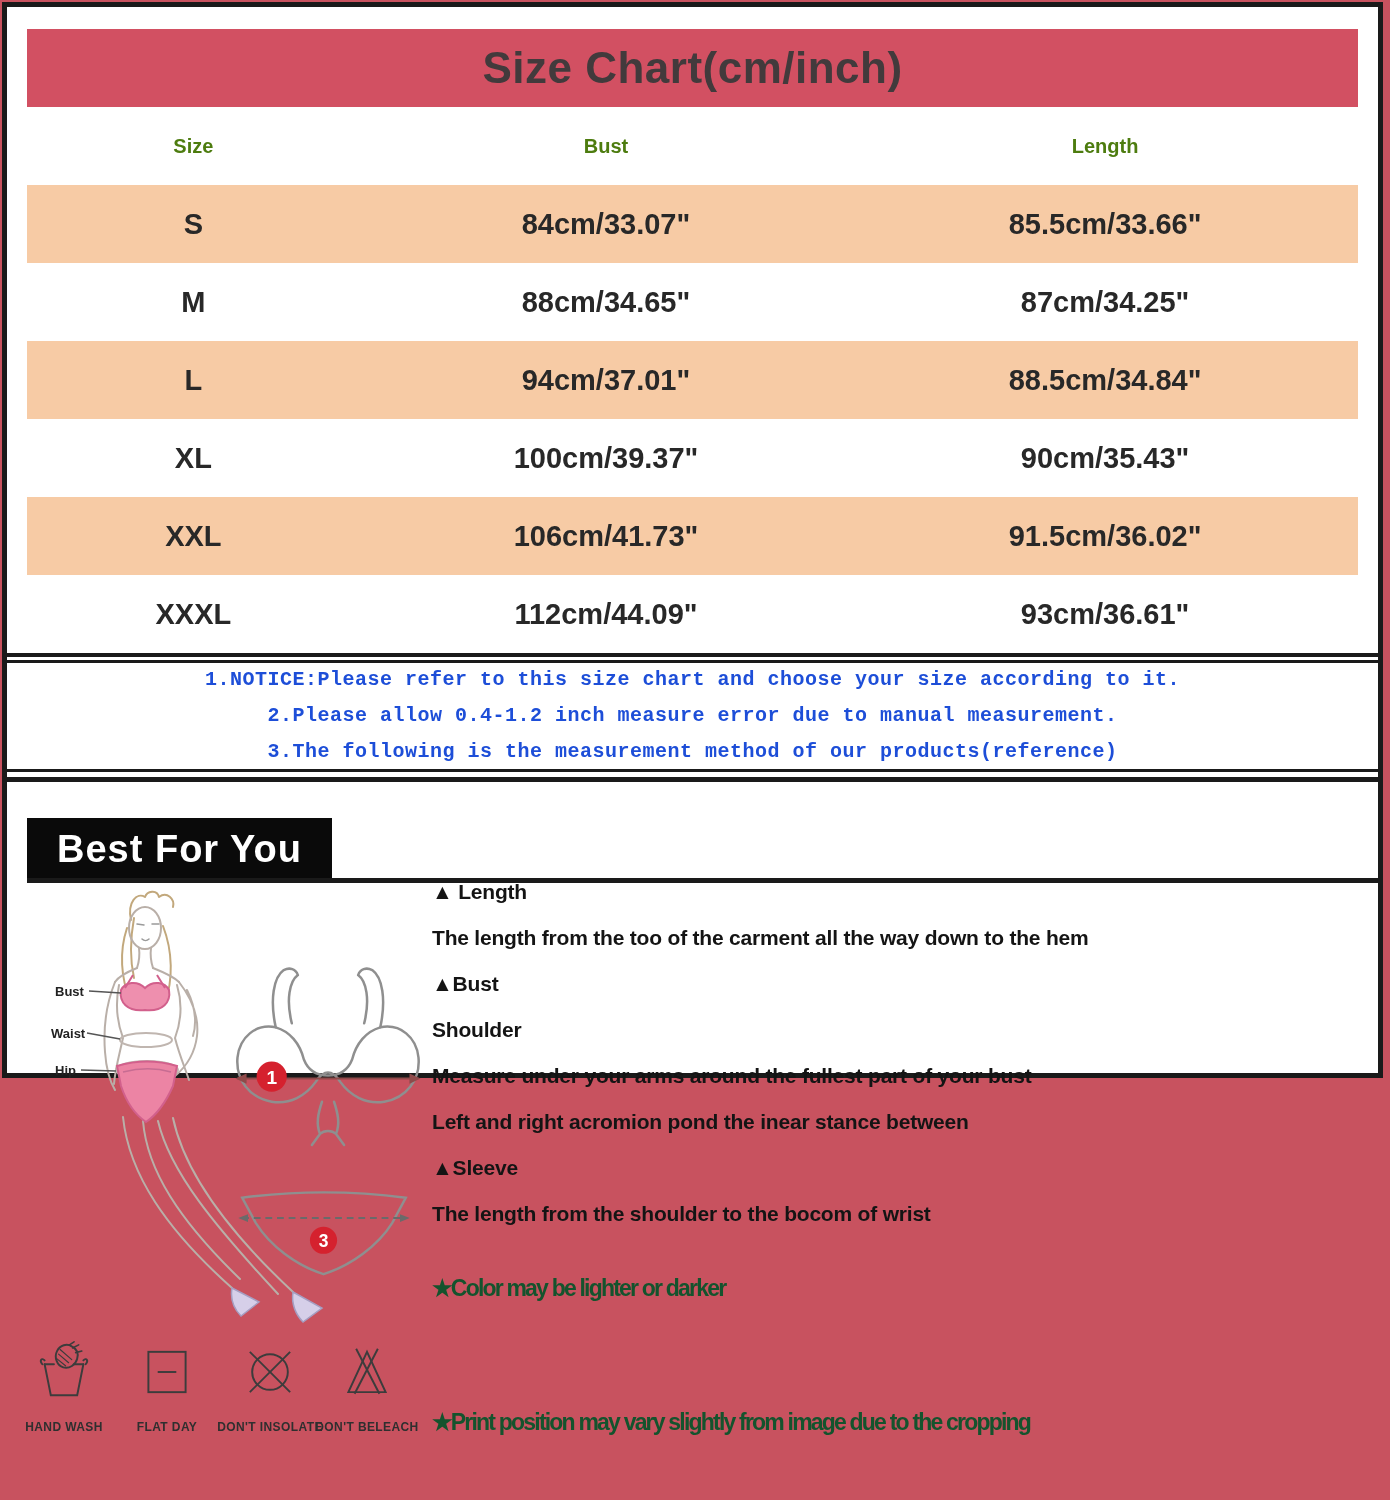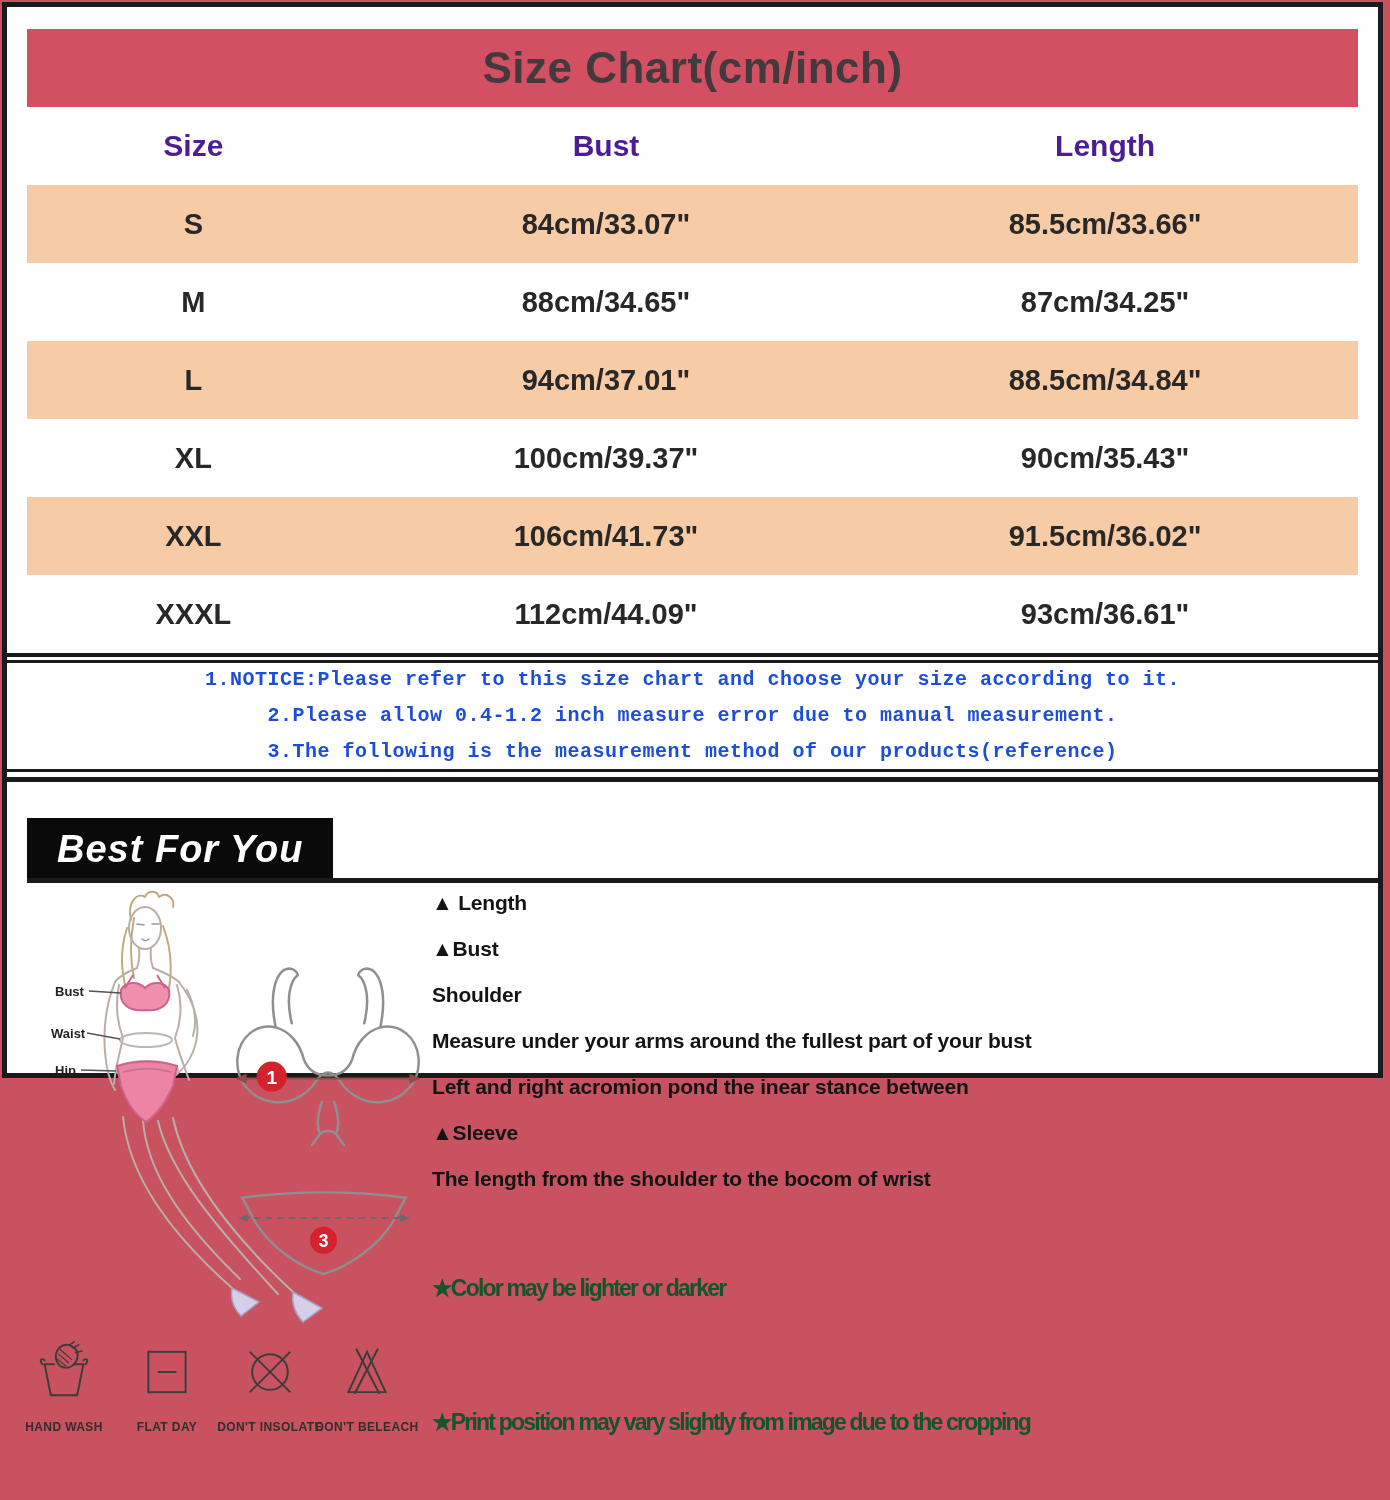--- a/index.html
+++ b/index.html
@@ -19,46 +19,46 @@
   .title-band{
     margin:22px 20px 0 20px;height:78px;background:#d25062;
     display:flex;align-items:center;justify-content:center;
   }
   .title-band span{font-size:44px;font-weight:bold;color:#423a3c;letter-spacing:0.5px;}
   .t-row{
     margin:0 20px;height:78px;display:grid;grid-template-columns:25% 37% 38%;
     align-items:center;text-align:center;
   }
   .t-row div{font-weight:bold;color:#282828;}
-  .t-header div{font-size:30px;color:#4c1d95;}
+  .t-header div{font-size:20px;color:#4d7c0f;}
   .t-body div{font-size:29px;}
   .shaded{background:#f7cba5;}
   
   .notice-section{
     margin-top:3px;border-top:3px solid #1a1a1a;border-bottom:3px solid #1a1a1a;
     height:106px;display:flex;flex-direction:column;justify-content:center;
   }
   .notice-line{
     text-align:center;font-family:"Liberation Mono", monospace;font-weight:bold;
     font-size:20px;line-height:36px;color:#1d4ed8;letter-spacing:0.5px;white-space:nowrap;
   }
   
   .guide-section{
     margin-top:5px;border-top:5px solid #1a1a1a;flex:1;position:relative;background:#fff;
   }
   .banner{
     position:absolute;left:20px;top:36px;height:62px;background:#0a0a0a;
     color:#fff;font-size:38px;font-weight:bold;display:flex;align-items:center;
-    padding:0 30px;letter-spacing:1px;font-style:italic;
+    padding:0 30px;letter-spacing:1px;
   }
   .rule{position:absolute;left:20px;right:0;top:96px;height:5px;background:#1a1a1a;}
   .woman{position:absolute;left:20px;top:108px;width:340px;height:450px;}
   .bikini-top{position:absolute;left:220px;top:183px;width:202px;height:186px;}
   .bikini-bottom{position:absolute;left:226px;top:406px;width:182px;height:92px;}
-  .notes{position:absolute;left:425px;top:98px;width:952px;}
+  .notes{position:absolute;left:425px;top:87px;width:952px;}
   .note-line{
     height:46px;display:flex;align-items:center;
     font-size:21px;font-weight:bold;color:#141414;letter-spacing:-0.2px;white-space:nowrap;
   }
   .big-line{
     position:absolute;left:425px;height:46px;display:flex;align-items:center;
     font-size:23px;font-weight:bold;color:#14532d;letter-spacing:-1.8px;white-space:nowrap;
   }
   .big-1{top:483px;}
   .big-2{top:562px;}
@@ -187,20 +187,21 @@
         <line x1="8" y1="31" x2="177" y2="31" stroke="#6a6a6a" stroke-width="2" stroke-dasharray="7 5"></line>
         <path d="M4,31 l10,-4 v8 Z" fill="#6a6a6a"></path>
         <path d="M181,31 l-10,-4 v8 Z" fill="#6a6a6a"></path>
       </g>
       <circle cx="92" cy="54" r="14" fill="#d5212e"></circle>
       <text x="92" y="61" text-anchor="middle" font-size="18" font-weight="bold" fill="#fff">3</text>
     </svg>
 
     <div class="notes">
       <div class="note-line">▲ Length</div>
+      <div class="note-line">The length from the too of the carment all the way down to the hem</div>
       <div class="note-line">▲Bust</div>
       <div class="note-line">Shoulder</div>
       <div class="note-line">Measure under your arms around the fullest part of your bust</div>
       <div class="note-line">Left and right acromion pond the inear stance between</div>
       <div class="note-line">▲Sleeve</div>
       <div class="note-line">The length from the shoulder to the bocom of wrist</div>
     </div>
 
     <div class="big-line big-1">★Color may be lighter or darker</div>
     <div class="big-line big-3">★Print position may vary slightly from image due to the cropping</div>

